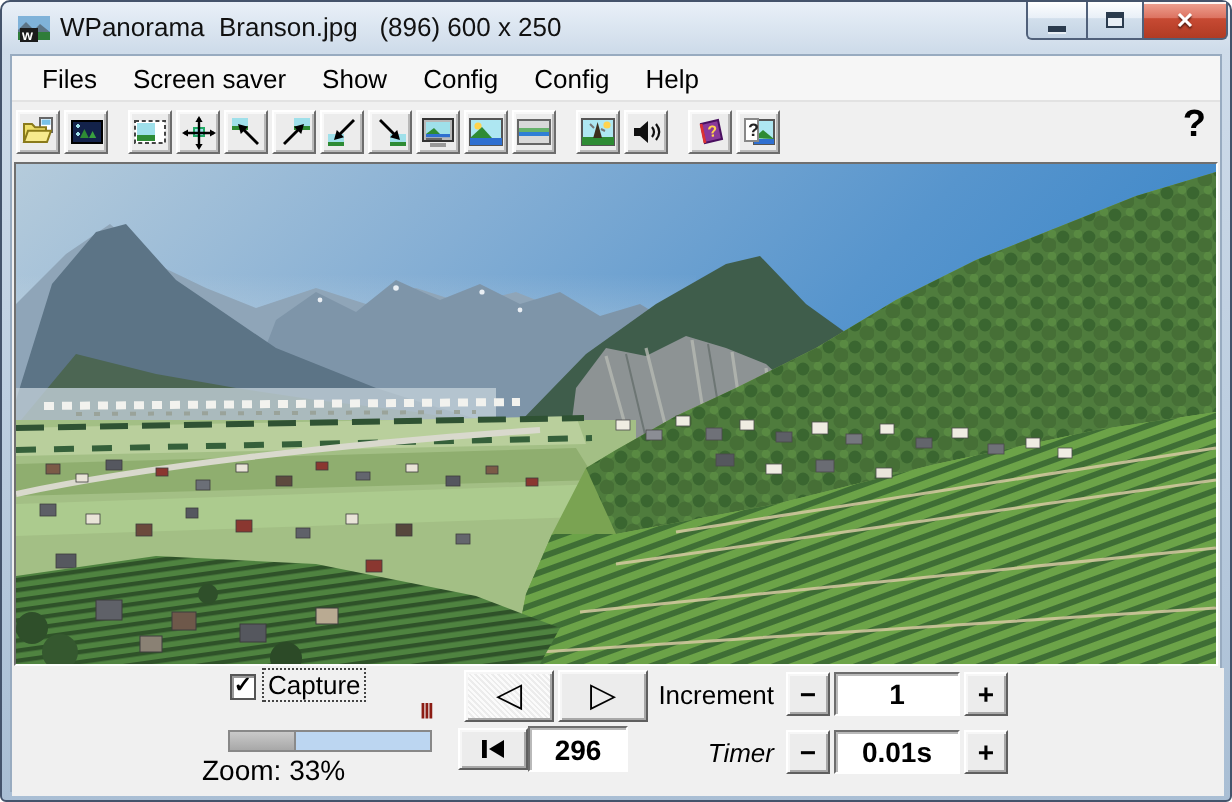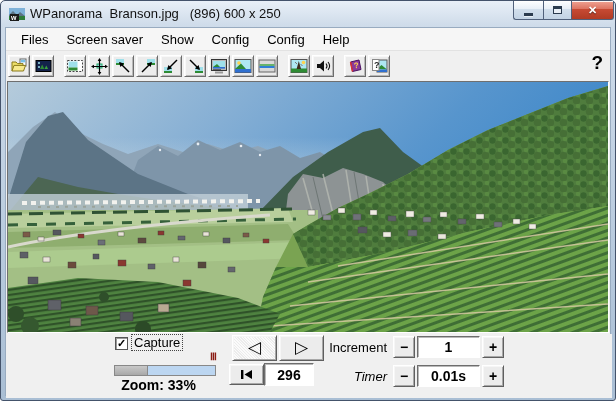--- a/index.html
+++ b/index.html
@@ -43,21 +43,21 @@
   .bottom{position:absolute;left:5px;top:333px;width:606px;height:64px;background:#f0f0f0;}
   .abs{position:absolute;}
   .chk{width:13px;height:13px;background:#fff;border:1px solid #555;box-sizing:border-box;
     box-shadow:inset 1px 1px 0 #9a9a9a;display:flex;align-items:center;justify-content:center;}
   .chk span{font-size:11px;font-weight:bold;line-height:1;margin-top:-1px;}
   .scroll-lbl{font-size:13px;color:#000;outline:1px dotted #444;padding:0 2px;}
   .fps{font-size:15px;font-weight:bold;text-align:center;color:#000;}
   .speed-ind{font-size:10px;font-weight:bold;color:#8b1c14;line-height:1;}
   .progress{width:102px;height:11px;box-sizing:border-box;border:1px solid #888;background:#bcd6f1;display:flex;}
   .progress .fill{height:100%;background:linear-gradient(180deg,#c9c9c9,#a8a8a8);border-right:1px solid #8a8a8a;box-sizing:border-box;}
-  .zoomlbl{font-size:14px;font-weight:bold;text-align:center;color:#000;}
+  .zoomlbl{font-size:14px;font-weight:normal;text-align:left;color:#000;}
   .btn3d{background:#ececec;box-sizing:border-box;border:1px solid;border-color:#ffffff #5f5f5f #5f5f5f #ffffff;
     box-shadow:inset 1px 1px 0 #f6f6f6, inset -1px -1px 0 #a8a8a8;
     display:flex;align-items:center;justify-content:center;cursor:default;}
   .btn3d.stipple{background-image:repeating-linear-gradient(45deg,#fbfbfb 0 1px,#ececec 1px 2px);}
   .navglyph{font-size:17px;color:#000;line-height:1;margin-top:-1px;}
   .sunken{background:#fff;box-sizing:border-box;border:1px solid;border-color:#6d6d6d #ffffff #ffffff #6d6d6d;
     box-shadow:inset 1px 1px 0 #b9b9b9;display:flex;align-items:center;justify-content:center;}
   .valtext{font-size:14px;font-weight:bold;color:#000;}
   .rowlbl{font-size:13px;color:#000;text-align:right;}
   .pm{font-size:14px;font-weight:bold;color:#000;line-height:1;}

